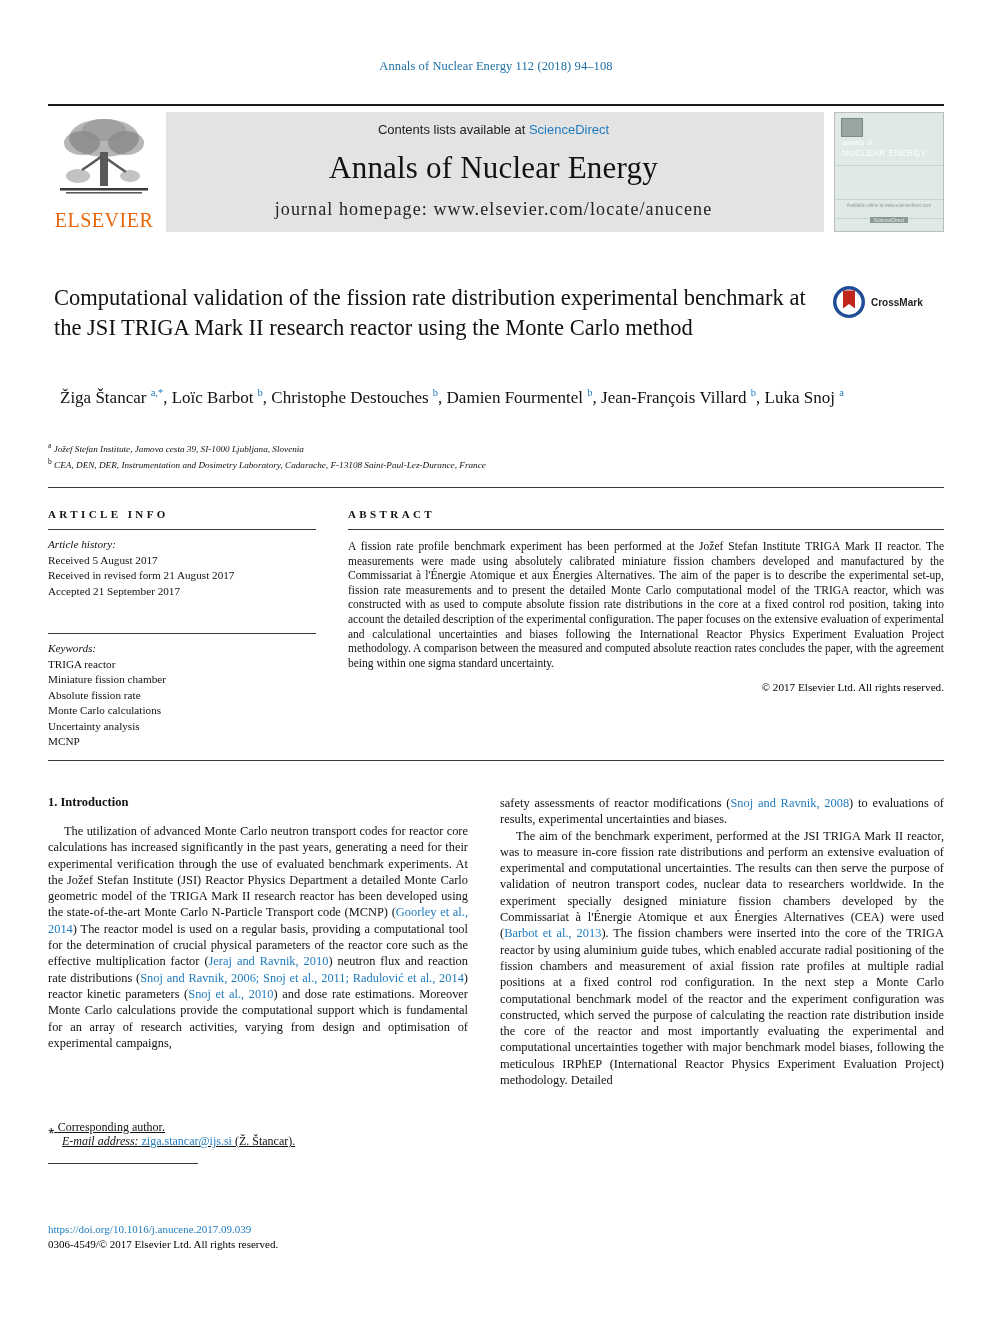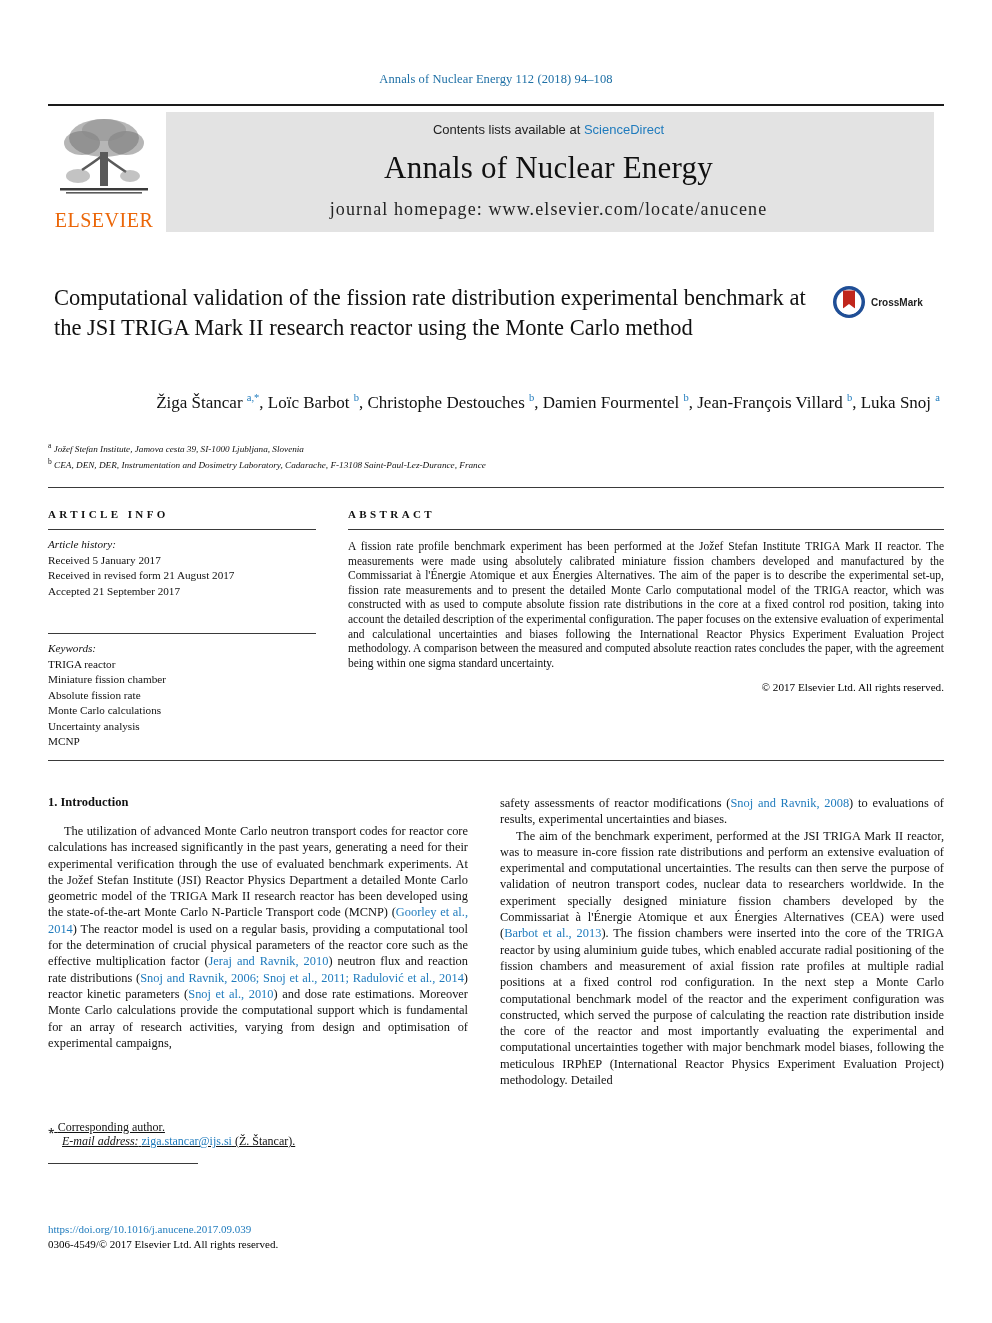--- a/index.html
+++ b/index.html
@@ -18,21 +18,21 @@
   .page {
     position: relative;
     width: 992px;
     height: 1323px;
     box-sizing: border-box;
   }
 
   
   .running-head {
     position: absolute;
-    top: 72px;
+    top: 59px;
     left: 0;
     width: 992px;
     text-align: center;
     font-size: 12.5px;
     color: #1а6ea8;
     color: #1d6fa5;
     font-family: "Liberation Serif", serif;
     letter-spacing: .1px;
   }
 
@@ -197,27 +197,26 @@
     font-size: 10px;
     font-family: "Liberation Sans", sans-serif;
     font-weight: bold;
     color: #222;
   }
 
   
   .authors {
     position: absolute;
     top: 382px;
-    left: 40px;
+    left: 60px;
     width: 900px;
     font-size: 17px;
-    line-height: 31px;
-    font-family: "Liberation Serif", serif;
-    color: #111;
-    text-align: right;
+    line-height: 21px;
+    font-family: "Liberation Serif", serif;
+    color: #111;
   }
   .authors sup { color: #1f7bbd; font-size: 10.5px; }
   .affiliations {
     position: absolute;
     top: 440px;
     left: 48px;
     width: 900px;
     font-size: 9.2px;
     line-height: 12.5px;
     font-style: italic;
@@ -393,20 +392,30 @@
       </div>
 
       <div class="center-band">
         <div class="contents-line">
           <span>Contents lists available at </span><span class="sciencedirect">ScienceDirect</span>
         </div>
         <div class="journal-name">Annals of Nuclear Energy</div>
         <div class="homepage-line">journal homepage: www.elsevier.com/locate/anucene</div>
       </div>
 
+      <div class="cover-thumb">
+        <div class="cover-top"></div>
+        <div class="cover-mini"></div>
+        <div class="cover-title1">annals of</div>
+        <div class="cover-title2">NUCLEAR ENERGY</div>
+        <div class="cover-footer">
+          <div class="cover-footer-a">Available online at www.sciencedirect.com</div>
+          <div class="cover-footer-b">ScienceDirect</div>
+        </div>
+      </div>
 
     </div>
   </div>
 
   <div class="title-area">
     <h1 class="paper-title">Computational validation of the fission rate distribution experimental benchmark at the JSI TRIGA Mark II research reactor using the Monte Carlo method</h1>
   </div>
 
   <div class="crossmark">
     <svg width="34" height="34" viewBox="0 0 34 34">
@@ -424,21 +433,21 @@
     <div><sup>b</sup> <span>CEA, DEN, DER, Instrumentation and Dosimetry Laboratory, Cadarache, F-13108 Saint-Paul-Lez-Durance, France</span></div>
   </div>
 
   <div class="rule-top"></div>
 
   <div class="info-col">
     <div class="section-caps">ARTICLE INFO</div>
     <div class="info-rule"></div>
     <div class="info-text">
       <div class="lead">Article history:</div>
-      <div>Received 5 January 2017</div>
+      <div>Received 5 August 2017</div>
       <div>Received in revised form 21 August 2017</div>
       <div>Accepted 21 September 2017</div>
     </div>
     <div class="info-rule keywords-block"></div>
     <div class="info-text">
       <div class="lead">Keywords:</div>
       <div>TRIGA reactor</div>
       <div>Miniature fission chamber</div>
       <div>Absolute fission rate</div>
       <div>Monte Carlo calculations</div>

